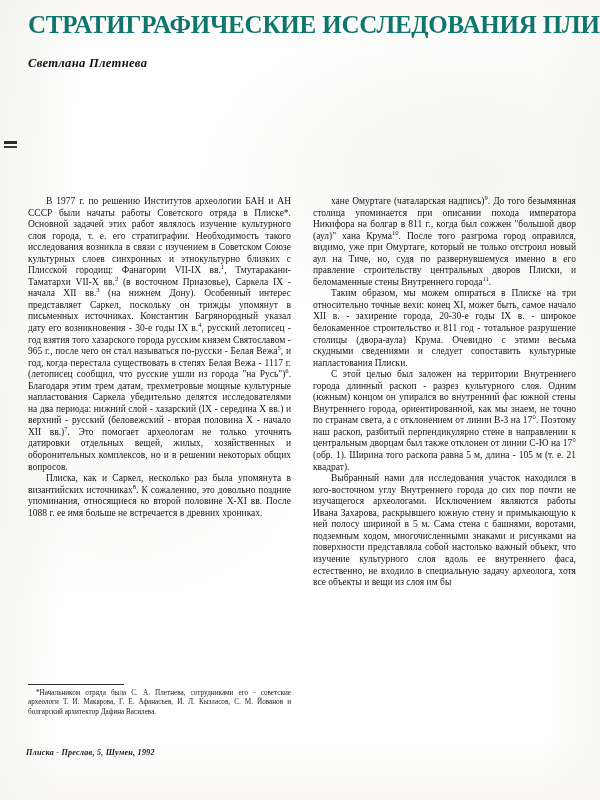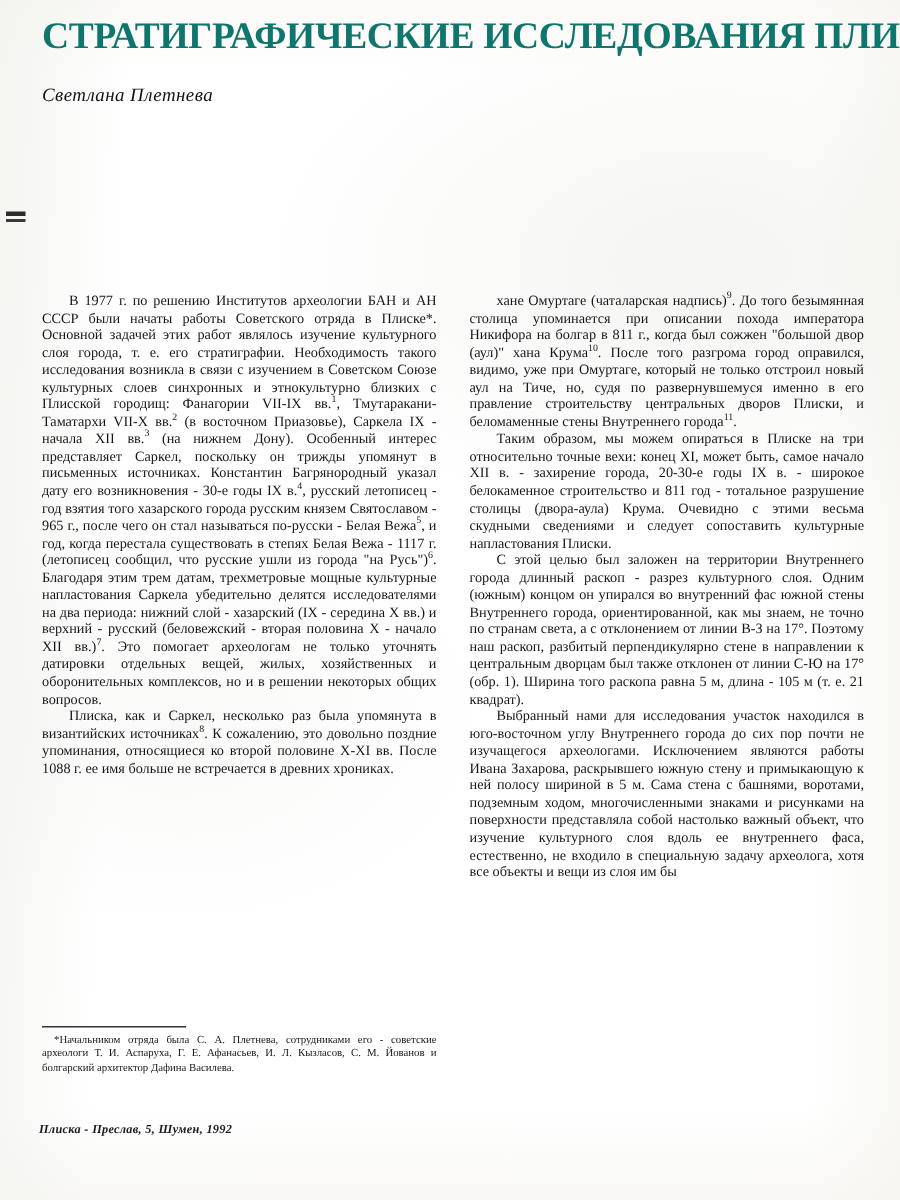--- a/index.html
+++ b/index.html
@@ -55,21 +55,21 @@
   }
 
   .subtitle {
     font-size: 11.4px;
     letter-spacing: 0.15px;
     margin-top: 3px;
     color: #1b1b1e;
   }
 
   .author {
-    font-weight: normal;
+    font-weight: bold;
     font-style: italic;
     font-size: 12.6px;
     letter-spacing: 0.3px;
     margin-top: 18px;
     color: #121215;
   }
 
   
   .edge-mark {
     position: absolute;
@@ -174,18 +174,18 @@
       <p>хане Омуртаге (чаталарская надпись)<sup>9</sup>. До того безымянная столица упоминается при описании похода императора Никифора на болгар в 811 г., когда был сожжен "большой двор (аул)" хана Крума<sup>10</sup>. После того разгрома город оправился, видимо, уже при Омуртаге, который не только отстроил новый аул на Тиче, но, судя по развернувшемуся именно в его правление строительству центральных дворов Плиски, и беломаменные стены Внутреннего города<sup>11</sup>.</p>
       <p class="gap">Таким образом, мы можем опираться в Плиске на три относительно точные вехи: конец XI, может быть, самое начало XII в. - захирение города, 20-30-е годы IX в. - широкое белокаменное строительство и 811 год - тотальное разрушение столицы (двора-аула) Крума. Очевидно с этими весьма скудными сведениями и следует сопоставить культурные напластования Плиски.</p>
       <p class="gap">С этой целью был заложен на территории Внутреннего города длинный раскоп - разрез культурного слоя. Одним (южным) концом он упирался во внутренний фас южной стены Внутреннего города, ориентированной, как мы знаем, не точно по странам света, а с отклонением от линии В-З на 17°. Поэтому наш раскоп, разбитый перпендикулярно стене в направлении к центральным дворцам был также отклонен от линии С-Ю на 17° (обр. 1). Ширина того раскопа равна 5 м, длина - 105 м (т. е. 21 квадрат).</p>
       <p class="gap">Выбранный нами для исследования участок находился в юго-восточном углу Внутреннего города до сих пор почти не изучащегося археологами. Исключением являются работы Ивана Захарова, раскрывшего южную стену и примыкающую к ней полосу шириной в 5 м. Сама стена с башнями, воротами, подземным ходом, многочисленными знаками и рисунками на поверхности представляла собой настолько важный объект, что изучение культурного слоя вдоль ее внутреннего фаса, естественно, не входило в специальную задачу археолога, хотя все объекты и вещи из слоя им бы</p>
     </div>
 
   </div>
 
   <div class="footnote-wrap">
     <div class="footnote-rule"></div>
-    <p class="footnote">*Начальником отряда была С. А. Плетнева, сотрудниками его - советские археологи Т. И. Аспаруха, Г. Е. Афанасьев, И. Л. Кызласов, С. М. Йованов и болгарский архитектор Дафина Василева.</p>
+    <p class="footnote">*Начальником отряда была С. А. Плетнева, сотрудниками его - советские археологи Т. И. Макарова, Г. Е. Афанасьев, И. Л. Кызласов, С. М. Йованов и болгарский архитектор Дафина Василева.</p>
   </div>
 
   <div class="footer">Плиска - Преслав, 5, Шумен, 1992</div>
 
 </div>
 
 </body></html>

